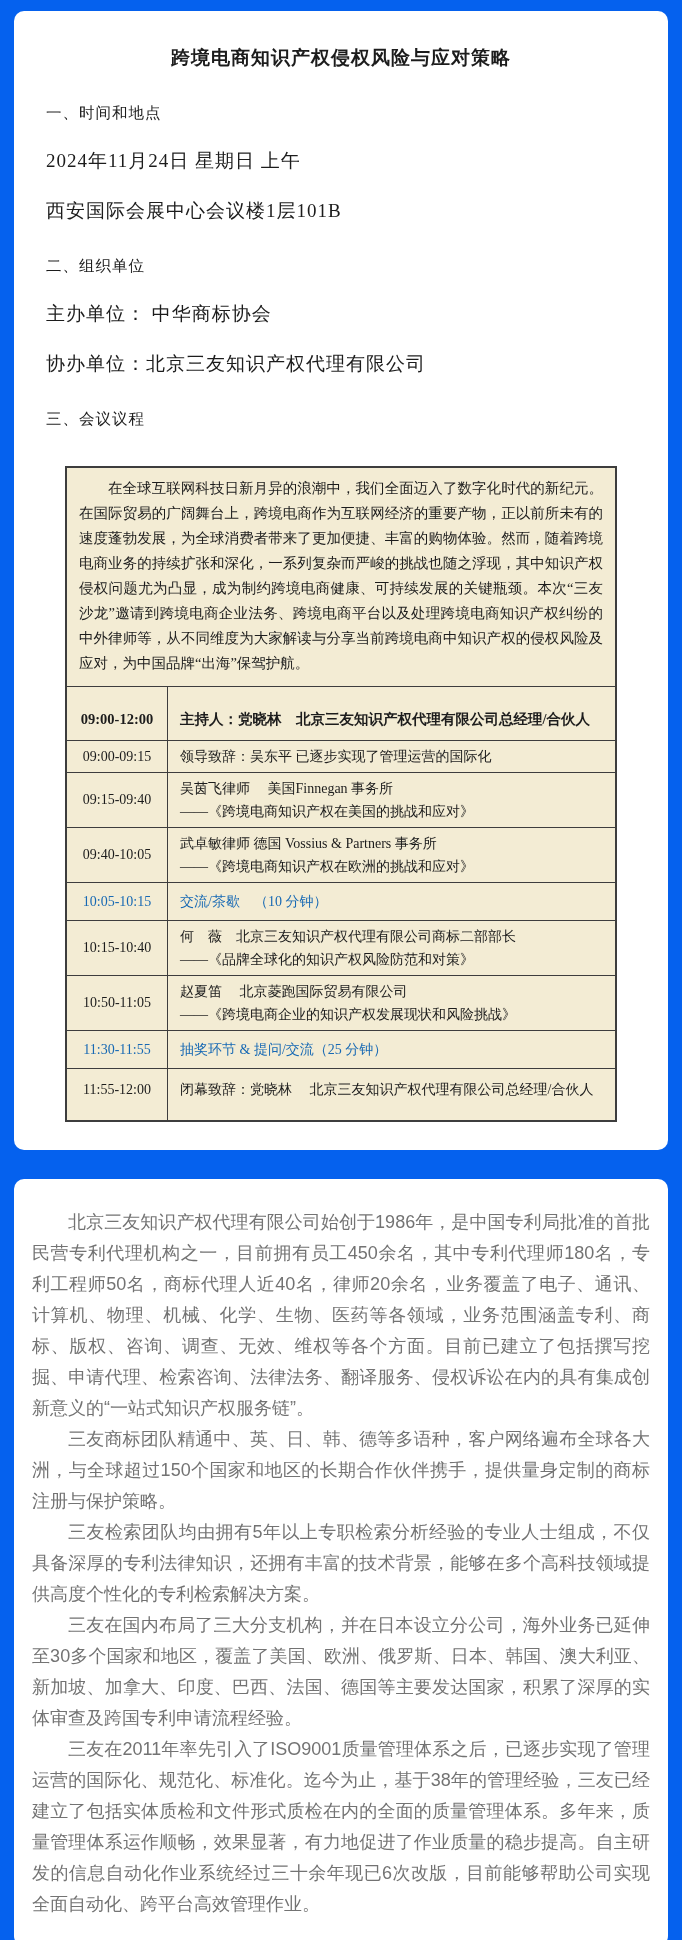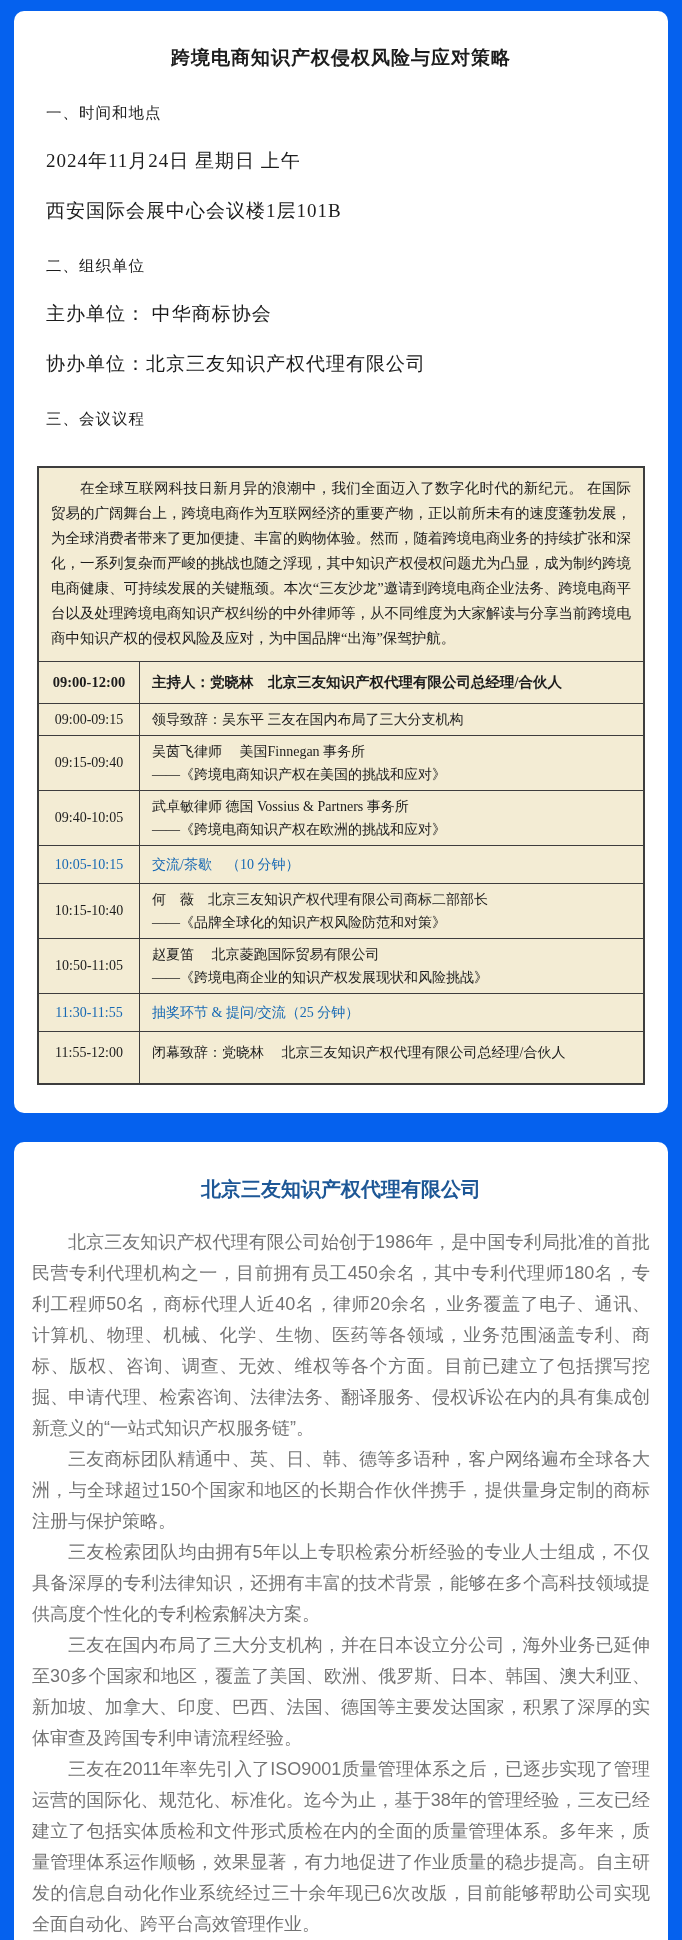--- a/index.html
+++ b/index.html
@@ -37,21 +37,21 @@
     margin:32px 14px 0 14px;
     letter-spacing:1px;
   }
   .line{
     font-size:19px;
     margin:24px 14px 0 14px;
     letter-spacing:1px;
   }
   table.agenda{
     border-collapse:collapse;
-    width:608px;
+    width:552px;
     margin:36px auto 0 auto;
     background:#f3ecd4;
     border:2px solid #3d3d3d;
     font-size:14px;
   }
   table.agenda td{
     border:1px solid #3d3d3d;
     vertical-align:middle;
   }
   td.intro{
@@ -65,21 +65,21 @@
     width:96px;
     text-align:center;
     font-size:14px;
     padding:4px 2px;
     white-space:nowrap;
   }
   td.c{
     padding:4px 6px 4px 12px;
     line-height:23px;
   }
-  tr.head td{font-weight:bold;font-size:14.5px;padding-top:9px;padding-bottom:9px;}
+  tr.head td{font-weight:bold;font-size:14.5px;padding-top:21px;padding-bottom:9px;}
   tr.brk td{color:#1769b4;font-weight:normal;padding-top:7px;padding-bottom:7px;}
   tr.last td{padding-top:9px;padding-bottom:19px;}
   
   .card2{
     margin-top:29px;
     padding:28px 18px 26px 18px;
     font-family:"Liberation Sans",sans-serif;
   }
   .co-title{
     text-align:center;
@@ -120,21 +120,21 @@
       </tr>
       <tr class="head">
         <td class="t">09:00-12:00</td>
         <td class="c">
             <div>主持人：党晓林　北京三友知识产权代理有限公司总经理/合伙人</div>
           </td>
       </tr>
       <tr>
         <td class="t">09:00-09:15</td>
         <td class="c">
-            <div>领导致辞：吴东平  三友在国内布局了三大分支机构</div>
+            <div>领导致辞：吴东平  已逐步实现了管理运营的国际化</div>
           </td>
       </tr>
       <tr>
         <td class="t">09:15-09:40</td>
         <td class="c">
           <div>吴茵飞律师　 美国Finnegan 事务所</div>
           <div>——《跨境电商知识产权在美国的挑战和应对》</div>
         </td>
       </tr>
       <tr>
@@ -174,19 +174,18 @@
         <td class="t">11:55-12:00</td>
         <td class="c">
             <div>闭幕致辞：党晓林　 北京三友知识产权代理有限公司总经理/合伙人</div>
           </td>
       </tr>
     </tbody>
   </table>
 </div>
 
 <div class="card card2">
-  <h2 class="co-title">北京三友知识产权代理有限公司</h2>
   <p>北京三友知识产权代理有限公司始创于1986年，是中国专利局批准的首批民营专利代理机构之一，目前拥有员工450余名，其中专利代理师180名，专利工程师50名，商标代理人近40名，律师20余名，业务覆盖了电子、通讯、计算机、物理、机械、化学、生物、医药等各领域，业务范围涵盖专利、商标、版权、咨询、调查、无效、维权等各个方面。目前已建立了包括撰写挖掘、申请代理、检索咨询、法律法务、翻译服务、侵权诉讼在内的具有集成创新意义的“一站式知识产权服务链”。</p>
   <p>三友商标团队精通中、英、日、韩、德等多语种，客户网络遍布全球各大洲，与全球超过150个国家和地区的长期合作伙伴携手，提供量身定制的商标注册与保护策略。</p>
   <p>三友检索团队均由拥有5年以上专职检索分析经验的专业人士组成，不仅具备深厚的专利法律知识，还拥有丰富的技术背景，能够在多个高科技领域提供高度个性化的专利检索解决方案。</p>
   <p>三友在国内布局了三大分支机构，并在日本设立分公司，海外业务已延伸至30多个国家和地区，覆盖了美国、欧洲、俄罗斯、日本、韩国、澳大利亚、新加坡、加拿大、印度、巴西、法国、德国等主要发达国家，积累了深厚的实体审查及跨国专利申请流程经验。</p>
   <p>三友在2011年率先引入了ISO9001质量管理体系之后，已逐步实现了管理运营的国际化、规范化、标准化。迄今为止，基于38年的管理经验，三友已经建立了包括实体质检和文件形式质检在内的全面的质量管理体系。多年来，质量管理体系运作顺畅，效果显著，有力地促进了作业质量的稳步提高。自主研发的信息自动化作业系统经过三十余年现已6次改版，目前能够帮助公司实现全面自动化、跨平台高效管理作业。</p>
 </div>
 
 </body></html>

